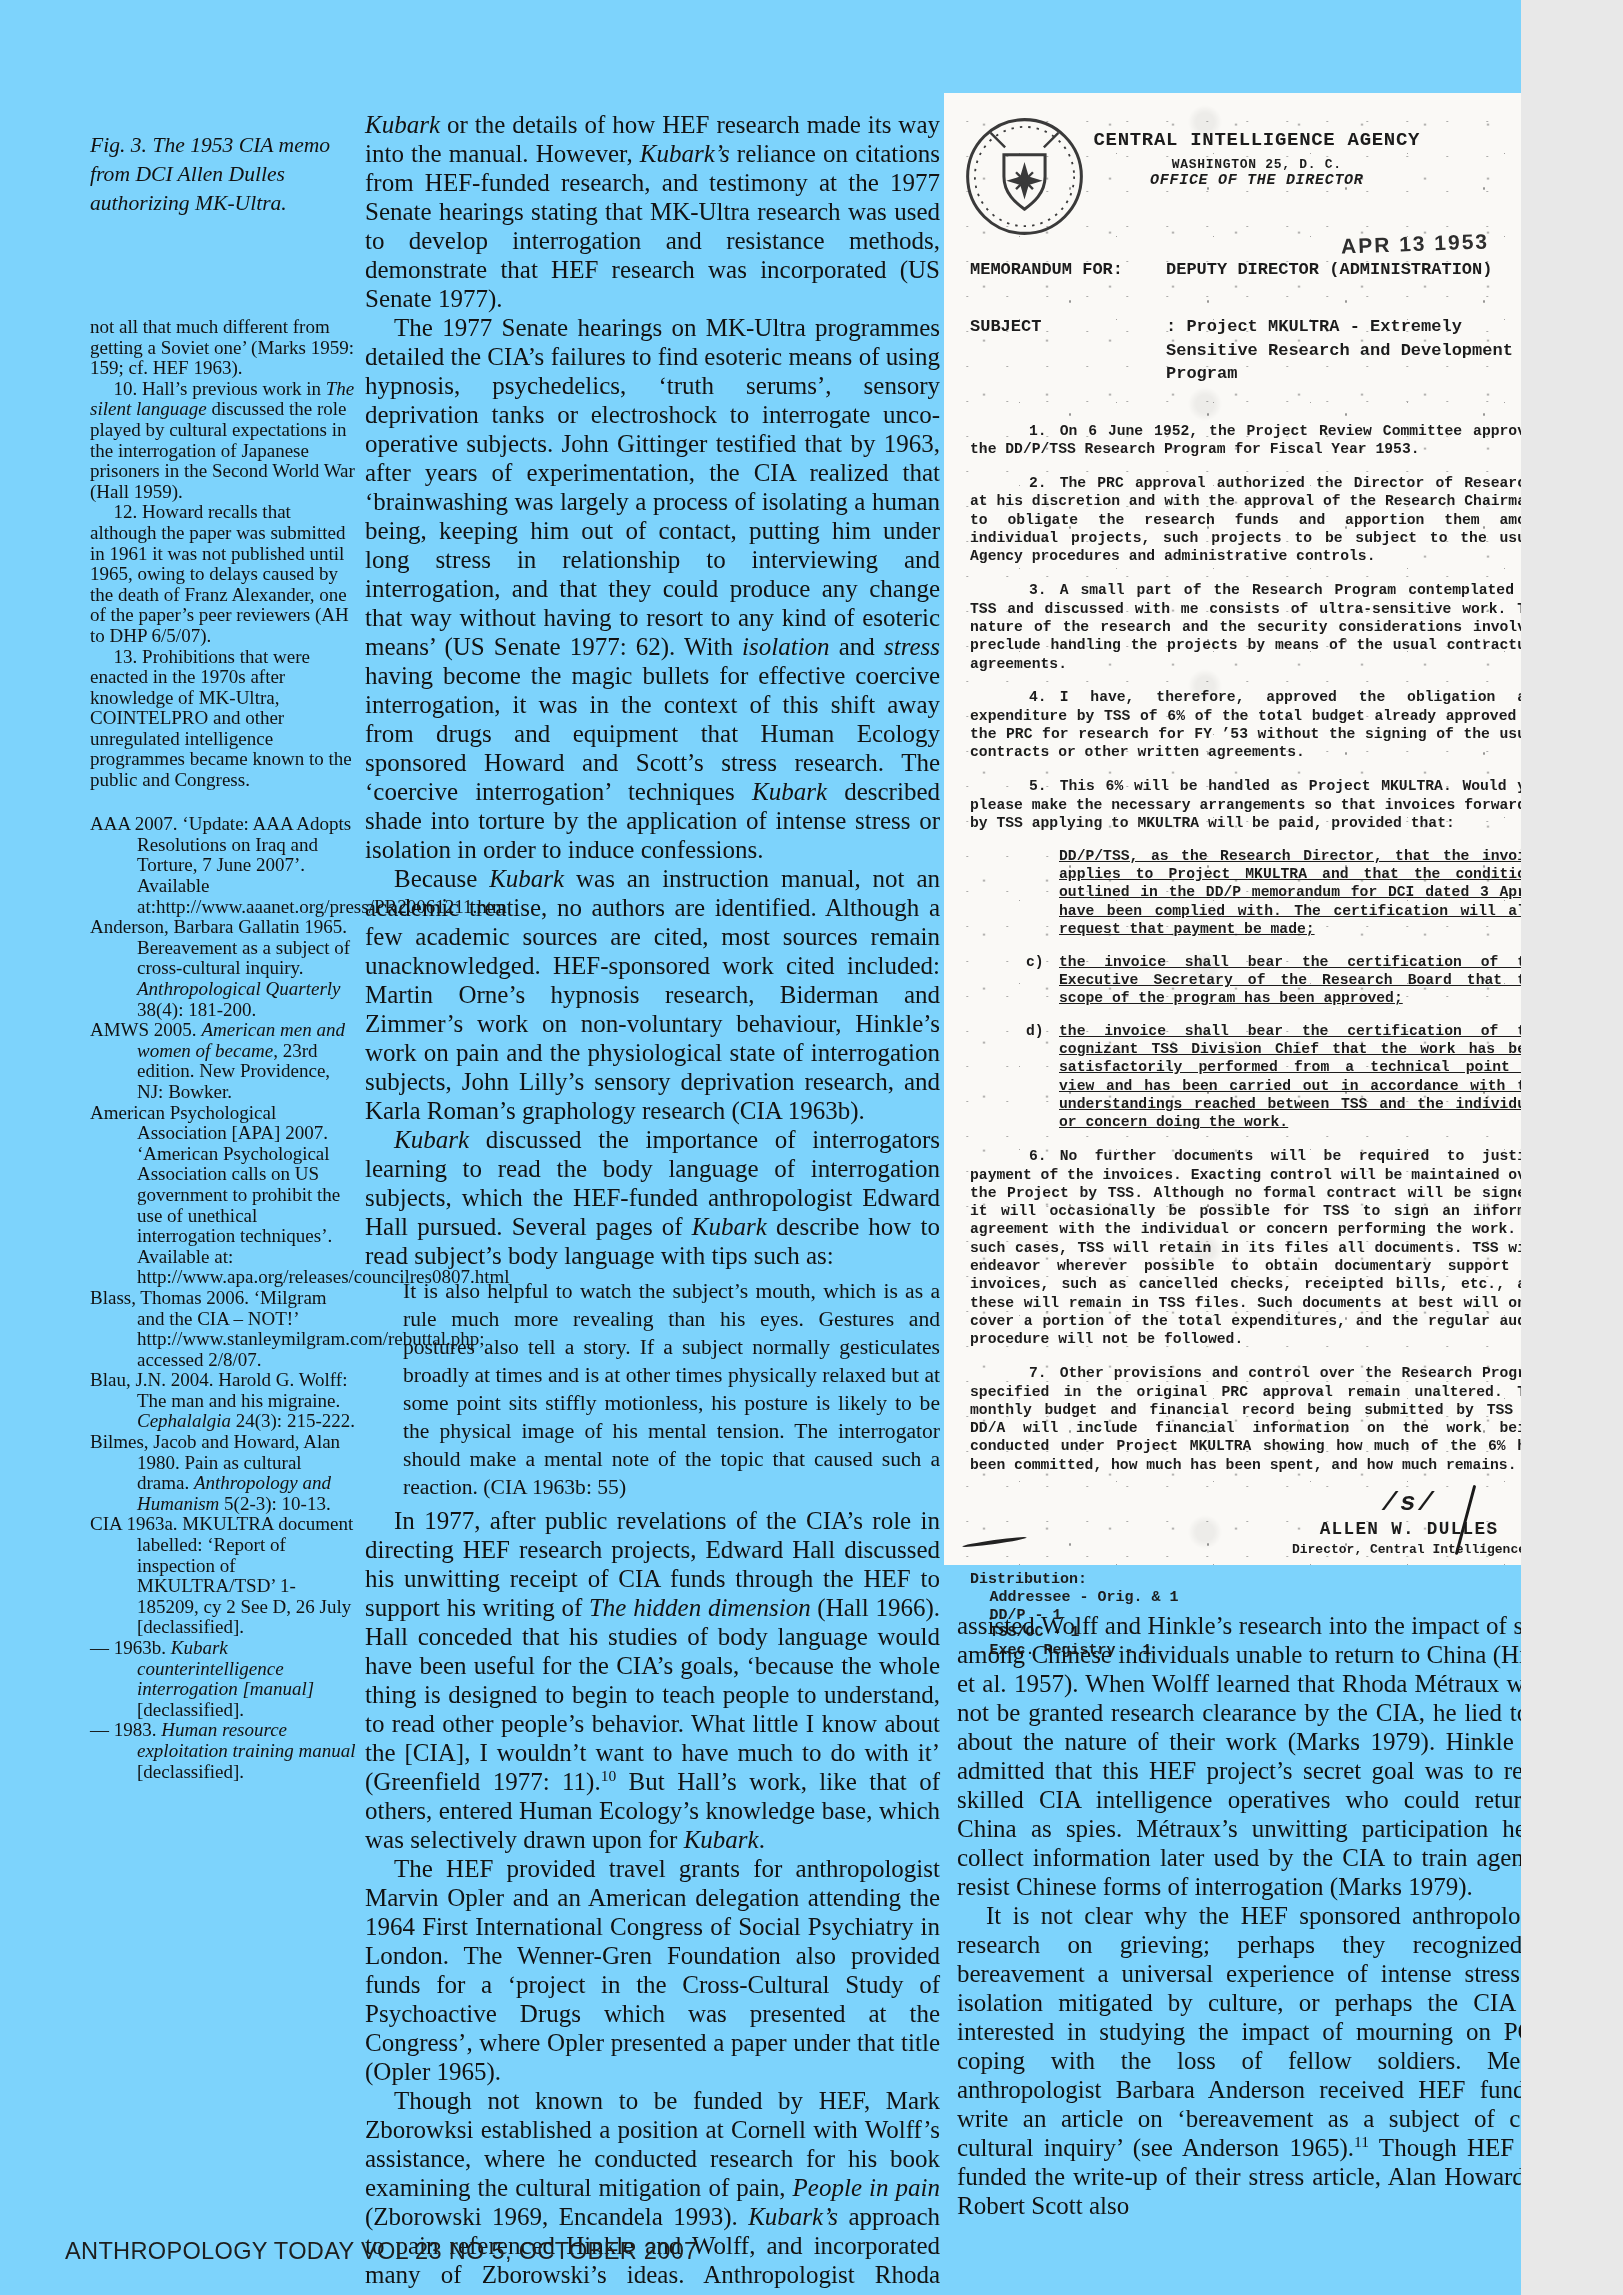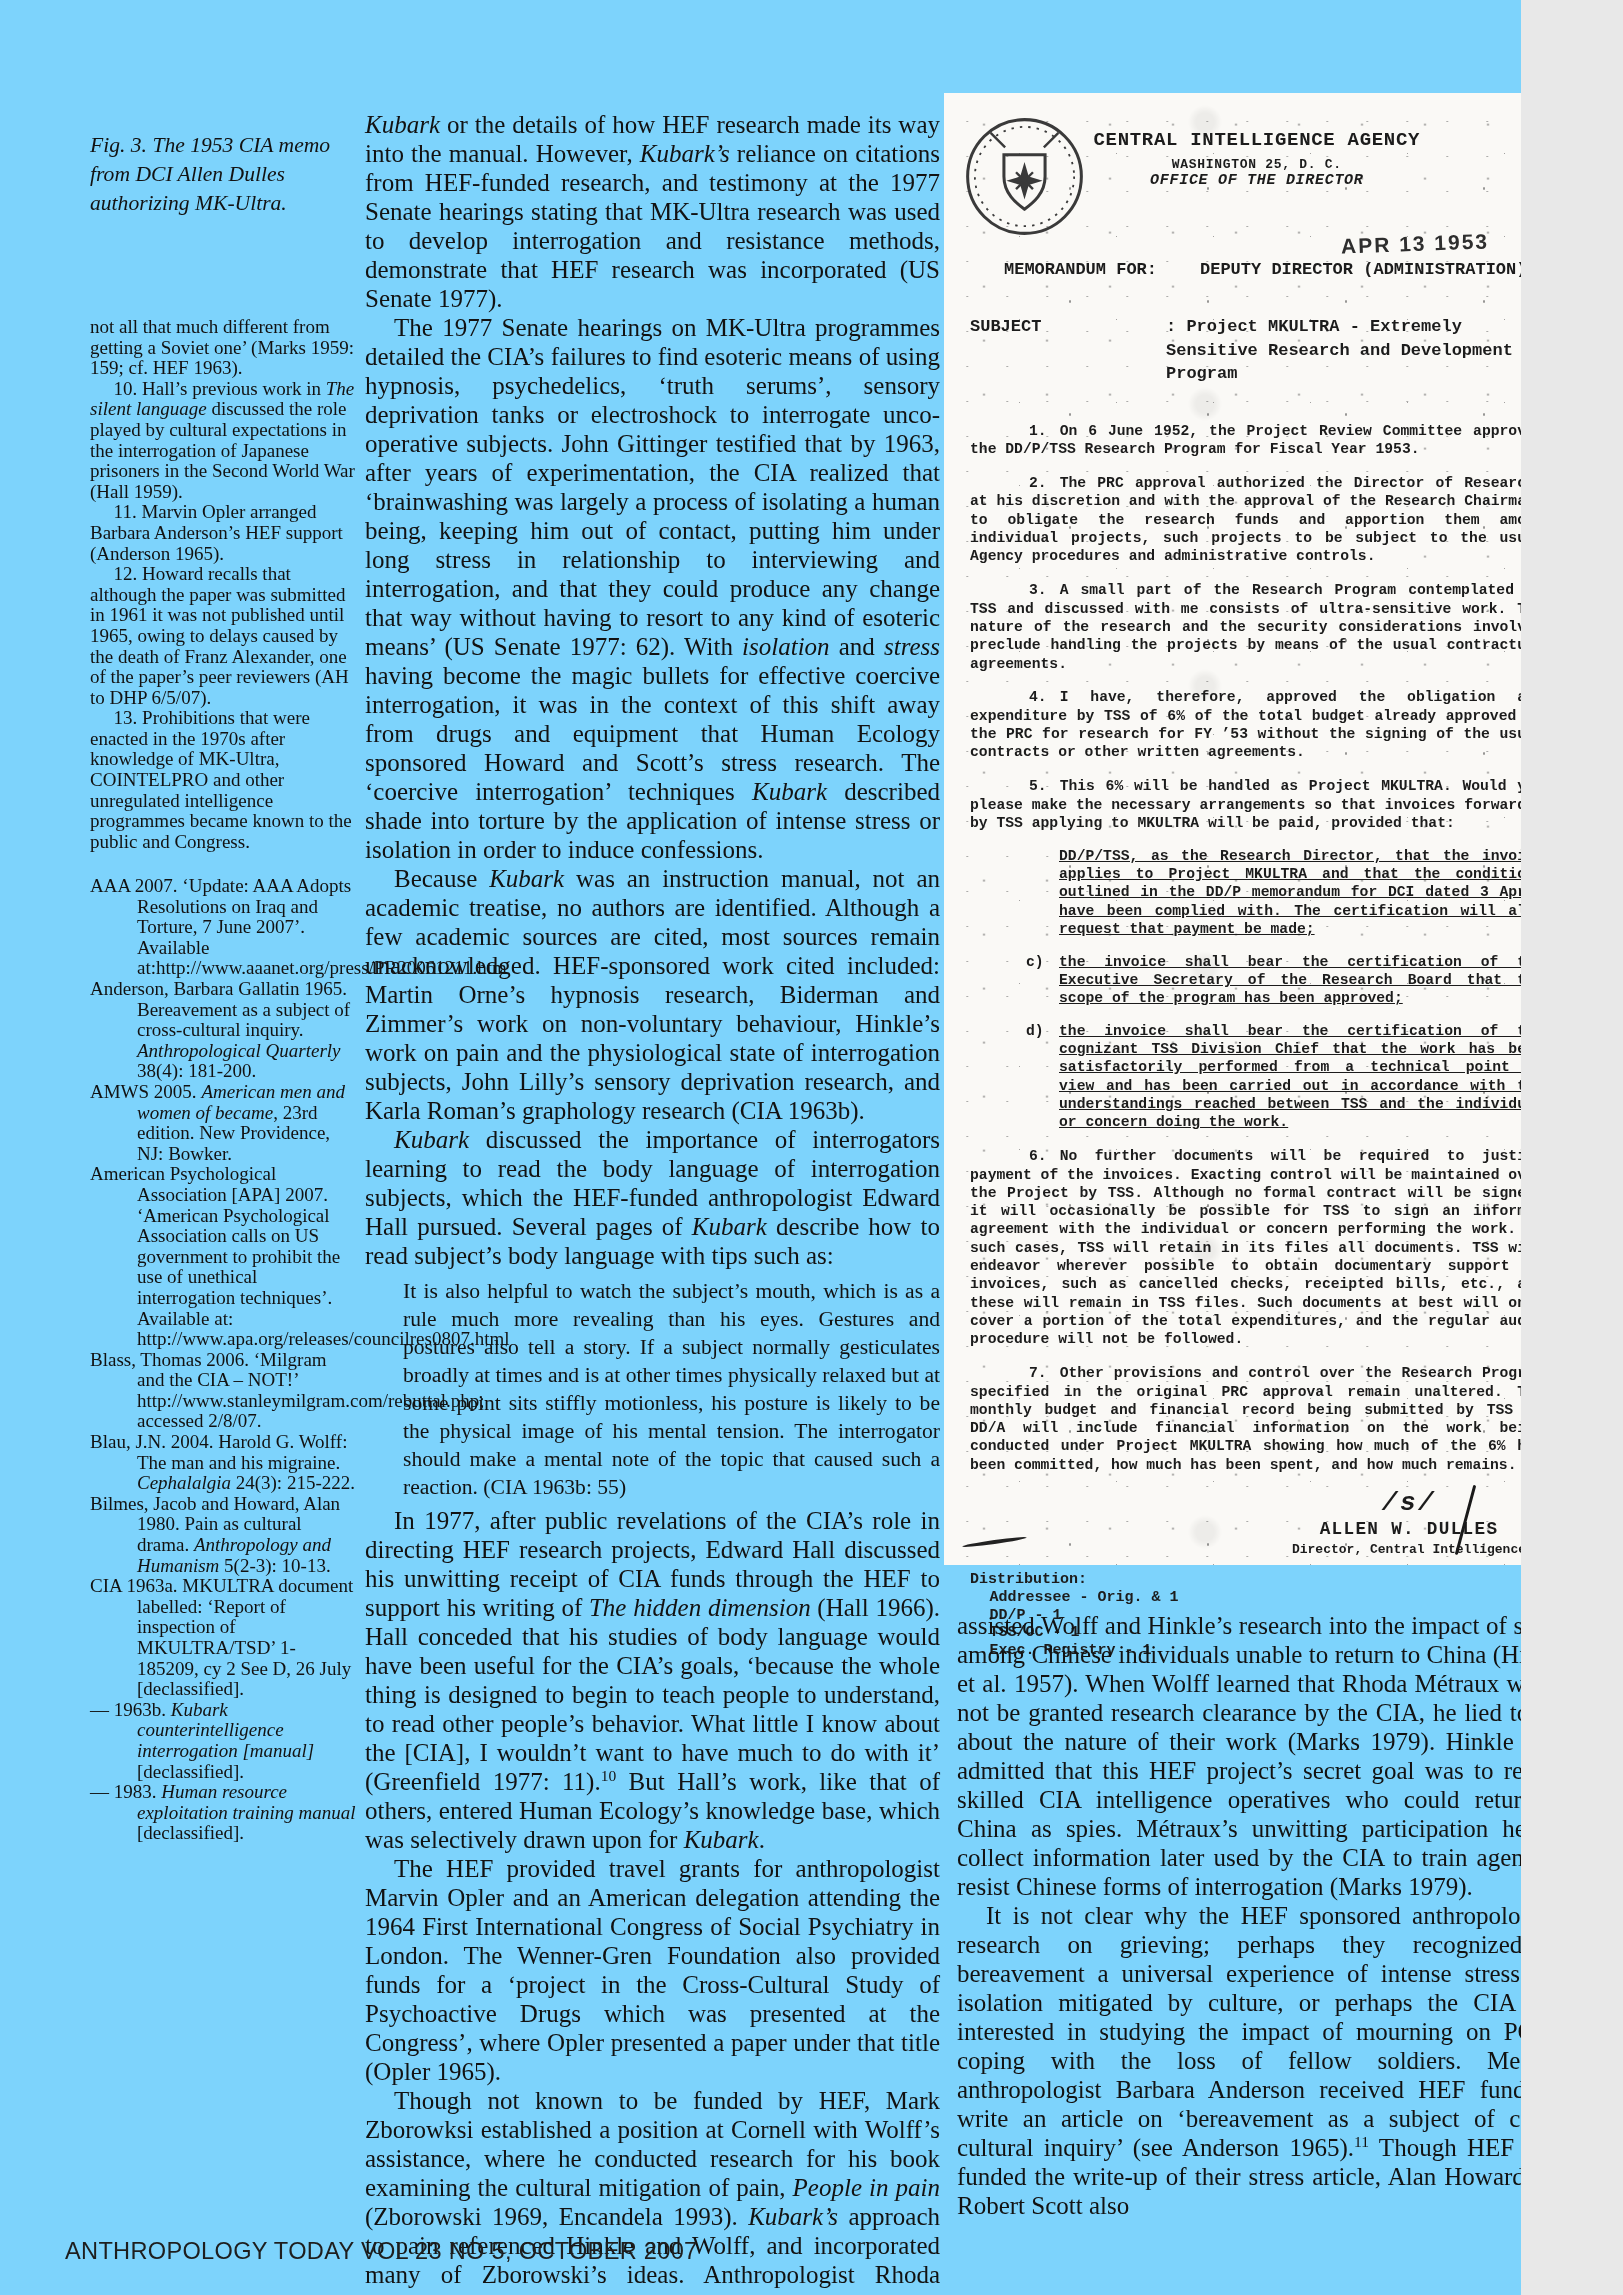--- a/index.html
+++ b/index.html
@@ -40,21 +40,21 @@
         background-position:8.5px 4.6px,27px 19px,57px 39px,3.3px 11px,79px 170px;}
   .memo::after{content:"";position:absolute;right:0;top:0;width:3.9px;height:100%;
         background:repeating-linear-gradient(to bottom, rgba(60,60,60,.45) 0 46px, rgba(60,60,60,.08) 46px 105px);}
   .seal{position:absolute;left:19.6px;top:23px;width:121px;height:121px;}
   .m-agency{text-align:center;font-size:19px;letter-spacing:0.7px;margin-top:16.4px;}
   .m-city{text-align:center;font-size:13px;letter-spacing:0.7px;margin-top:6.5px;}
   .m-office{display:block;text-align:center;font-size:15px;font-style:italic;letter-spacing:0.7px;}
   .m-stamp{position:absolute;top:139px;right:84px;font-size:21px;letter-spacing:2px;
            transform:rotate(-2deg);font-family:"Liberation Sans",sans-serif;font-weight:bold;color:#2e2e2e;}
   .m-for,.m-subj-row{display:flex;font-size:17px;line-height:23.6px;}
-  .m-for{margin-top:69px;margin-left:34px;}
+  .m-for{margin-top:69px;}
   .m-subj-row{margin-top:33px;}
   .m-label{width:196px;flex:none;}
   .m-subj{width:432px;}
   .m-body{font-size:14.7px;line-height:18.3px;}
   .m-p{margin:15.7px 0 0 0;text-indent:59px;text-align:justify;}
   .m-p.first{margin-top:36px;}
   .m-num{padding-right:13px;}
   .m-item{display:flex;margin:14.4px 0 0 56px;}
   .m-item-label{width:33px;flex:none;}
   .m-item-text{flex:1;text-align:justify;text-decoration:underline;}
@@ -76,21 +76,20 @@
 </head>
 <body>
 
 <div class="page">
 
   <aside class="col-left">
     <p class="caption"><em>Fig. 3. The 1953 CIA memo from DCI Allen Dulles authorizing MK-Ultra.</em></p>
     <div class="footnotes">
       <p class="fn">not all that much different from getting a Soviet one’ (Marks 1959: 159; cf. HEF 1963).</p>
       <p class="fn ind">10. Hall’s previous work in <em>The silent language</em> discussed the role played by cultural expectations in the interrogation of Japanese prisoners in the Second World War (Hall 1959).</p>
-      <p class="fn ind">11. Marvin Opler arranged Barbara Anderson’s HEF support (Anderson 1965).</p>
       <p class="fn ind">12. Howard recalls that although the paper was submitted in 1961 it was not published until 1965, owing to delays caused by the death of Franz Alexander, one of the paper’s peer reviewers (AH to DHP 6/5/07).</p>
       <p class="fn ind">13. Prohibitions that were enacted in the 1970s after knowledge of MK-Ultra, COINTELPRO and other unregulated intelligence programmes became known to the public and Congress.</p>
     </div>
     <div class="references">
       <p class="ref">AAA 2007. ‘Update: AAA Adopts Resolutions on Iraq and Torture, 7 June 2007’. Available at:http://www.aaanet.org/press/PR20061211.htm</p>
       <p class="ref">Anderson, Barbara Gallatin 1965. Bereavement as a subject of cross-cultural inquiry. <em>Anthropological Quarterly</em> 38(4): 181-200.</p>
       <p class="ref">AMWS 2005. <em>American men and women of became</em>, 23rd edition. New Providence, NJ: Bowker.</p>
       <p class="ref">American Psychological Association [APA] 2007. ‘American Psychological Association calls on US government to prohibit the use of unethical interrogation techniques’. Available at: http://www.apa.org/releases/councilres0807.html</p>
       <p class="ref">Blass, Thomas 2006. ‘Milgram and the CIA – NOT!’ http://www.stanleymilgram.com/rebuttal.php; accessed 2/8/07.</p>
       <p class="ref">Blau, J.N. 2004. Harold G. Wolff: The man and his migraine. <em>Cephalalgia</em> 24(3): 215-222.</p>

